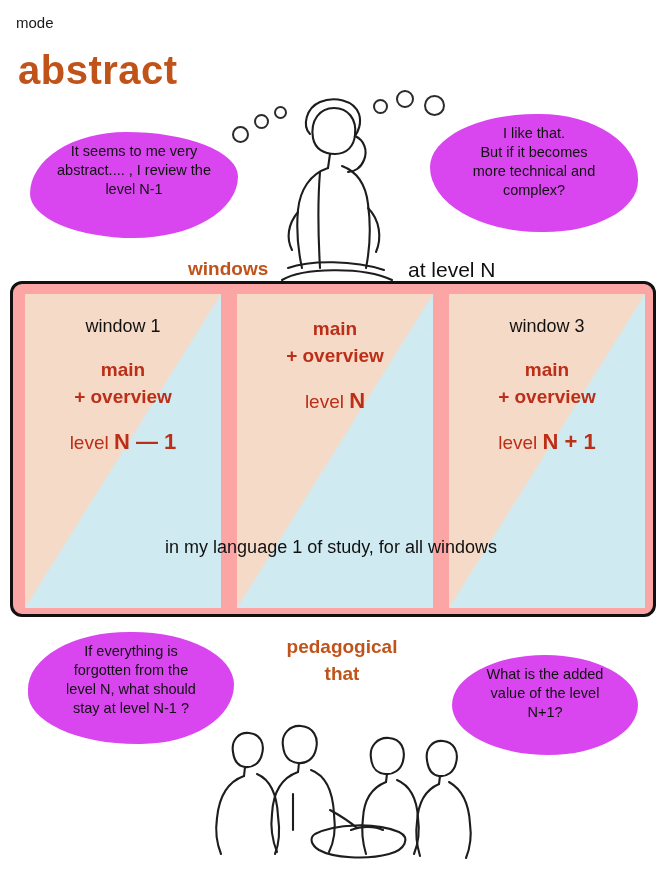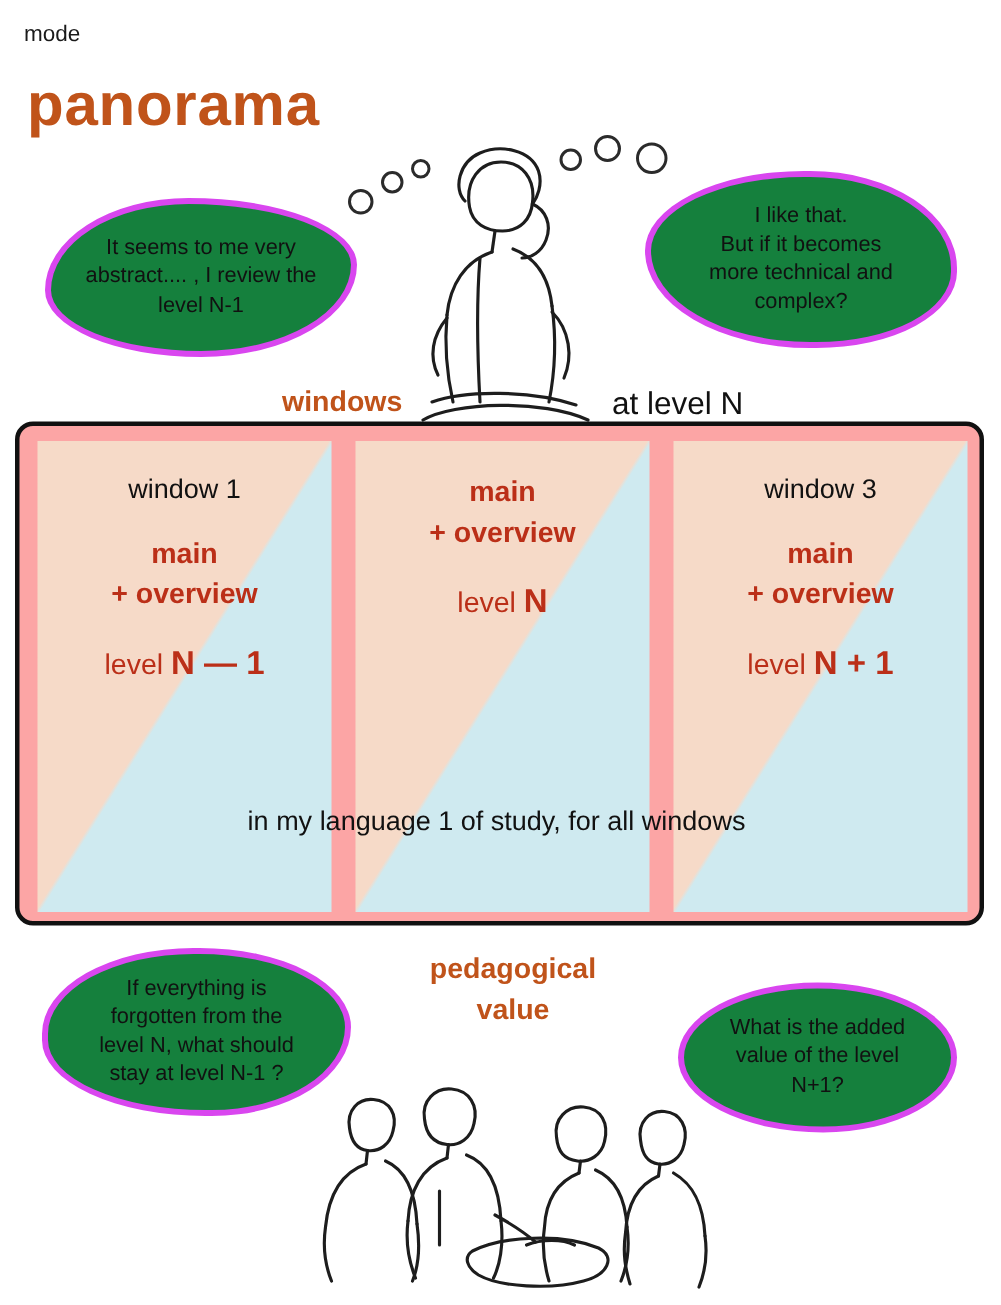--- a/index.html
+++ b/index.html
@@ -30,28 +30,28 @@
     top: 48px;
     font-size: 40px;
     font-weight: bold;
     color: #c0531a;
     letter-spacing: 0.5px;
   }
 
   
   .bubble {
     position: absolute;
-    background: #15803d;
-    border: 4px solid #d946ef;
+    background: #d946ef;
+    border: 2px solid #d946ef;
     text-align: center;
     font-size: 14.5px;
     line-height: 1.32;
     color: #111;
     display: flex;
-    align-items: center;
+    align-items: flex-start;
     justify-content: center;
     padding: 8px 10px;
     box-sizing: border-box;
   }
   .bubble-text { white-space: pre-line; }
 
   #bubble-student-left {
     left: 30px; top: 132px; width: 208px; height: 106px;
     border-radius: 46% 54% 50% 50% / 58% 42% 58% 42%;
   }
@@ -160,21 +160,21 @@
     top: 253px;
     text-align: center;
     font-size: 18px;
     color: #111;
   }
 </style>
 </head>
 <body>
 
 <div class="mode-label">mode</div>
-<div class="panorama-title">panorama</div>
+<div class="panorama-title">abstract</div>
 
 <div class="bubble" id="bubble-student-left">
   <span class="bubble-text">It seems to me very abstract.... , I review the level N-1</span>
 </div>
 <div class="bubble" id="bubble-student-right">
   <span class="bubble-text">I like that.
 But if it becomes
 more technical  and
 complex?</span>
 </div>
@@ -240,21 +240,21 @@
       <div class="window-level">
         <span>level </span><b>N + 1</b>
       </div>
     </div>
 
   </div>
   <div class="panel-footnote">in my language 1 of study, for all windows</div>
 </div>
 
 <div class="team-label" style="white-space:pre-line;">pedagogical
-value</div>
+that</div>
 
 <div class="bubble" id="bubble-team-left">
   <span class="bubble-text">If everything  is
 forgotten from the
 level N, what should
 stay at level  N-1 ?</span>
 </div>
 <div class="bubble" id="bubble-team-right">
   <span class="bubble-text">What is the added
 value of the level

